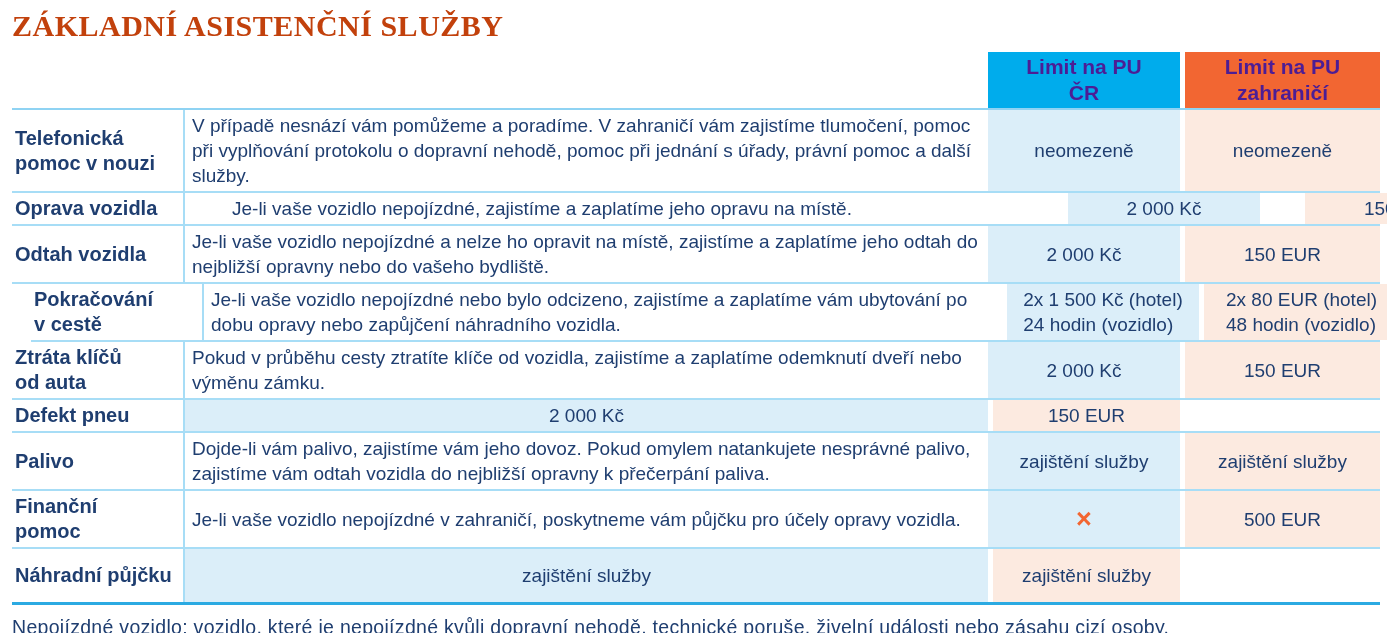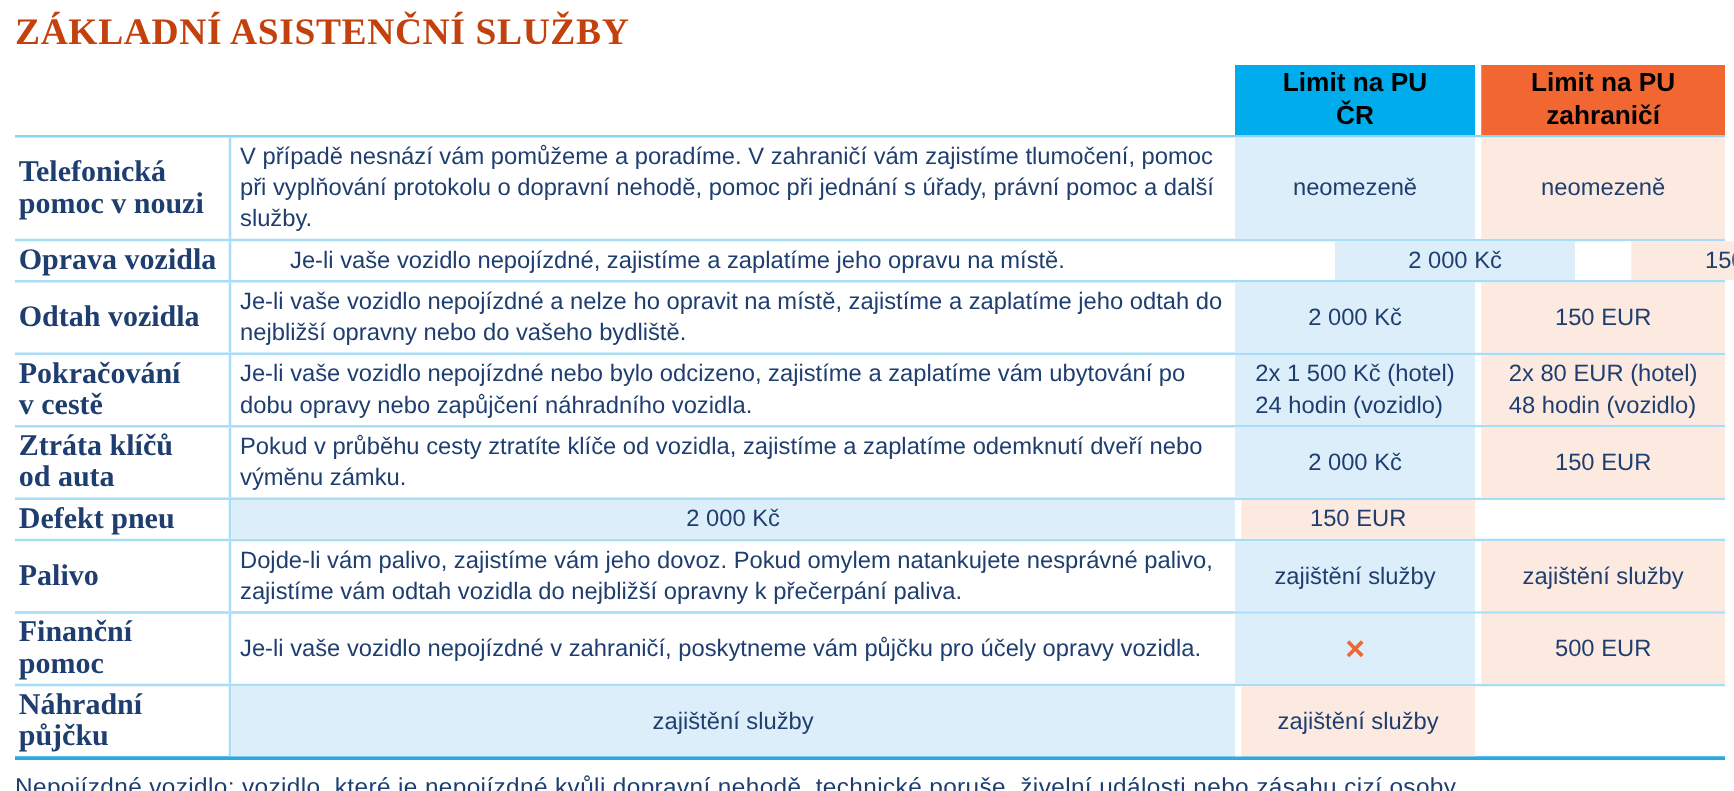--- a/index.html
+++ b/index.html
@@ -32,38 +32,37 @@
   }
   .row.header-row { border-bottom: 2px solid #8FD3F3; min-height: 58px; }
   .row.last { border-bottom: 3px solid #2BAAE2; }
 
   .cell { display: flex; align-items: center; }
 
   .hdr-spacer { background: transparent; }
   .hdr {
     justify-content: center;
     text-align: center;
-    color: #000000;
+    color: #4c1d95;
     font-weight: bold;
     font-size: 21px;
     line-height: 26px;
     white-space: pre-line;
     padding: 2px 4px;
   }
   .hdr-cr { background: #00ACEC; }
   .hdr-intl { background: #F26632; border-left: 5px solid #ffffff; }
 
   .name {
     font-weight: bold;
-    font-size: 24px;
+    font-size: 20px;
     line-height: 25px;
     padding: 3px 6px 3px 3px;
     white-space: pre-line;
     border-right: 2px solid #A7DDF6;
-    font-family: Liberation Serif, serif;
   }
   .desc {
     font-size: 19px;
     line-height: 25px;
     padding: 3px 10px 3px 7px;
   }
   .val {
     font-size: 19px;
     line-height: 25px;
     justify-content: center;
@@ -76,21 +75,21 @@
   .x-mark {
     color: #F26632;
     font-weight: bold;
     font-size: 27px;
     line-height: 25px;
   }
 
   .r1 { min-height: 83px; }
   .r2 { min-height: 29px; gap: 40px; }
   .r3 { min-height: 56px; }
-  .r4 { min-height: 56px; }
+  .r4 { min-height: 56px; margin-left: 19px; }
   .r5 { min-height: 55px; }
   .r6 { min-height: 29px; }
   .r7 { min-height: 56px; }
   .r8 { min-height: 56px; }
   .r9 { min-height: 56px; }
 
   .footnote {
     margin: 11px 0 0 -9px;
     padding-left: 9px;
     font-size: 19.5px;

